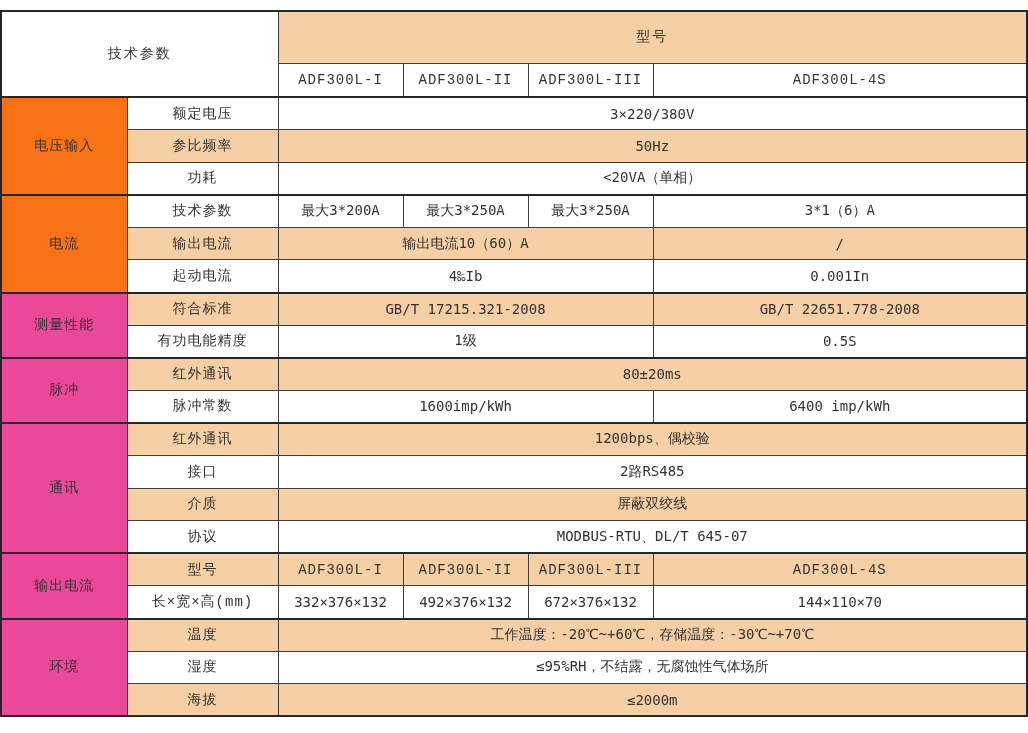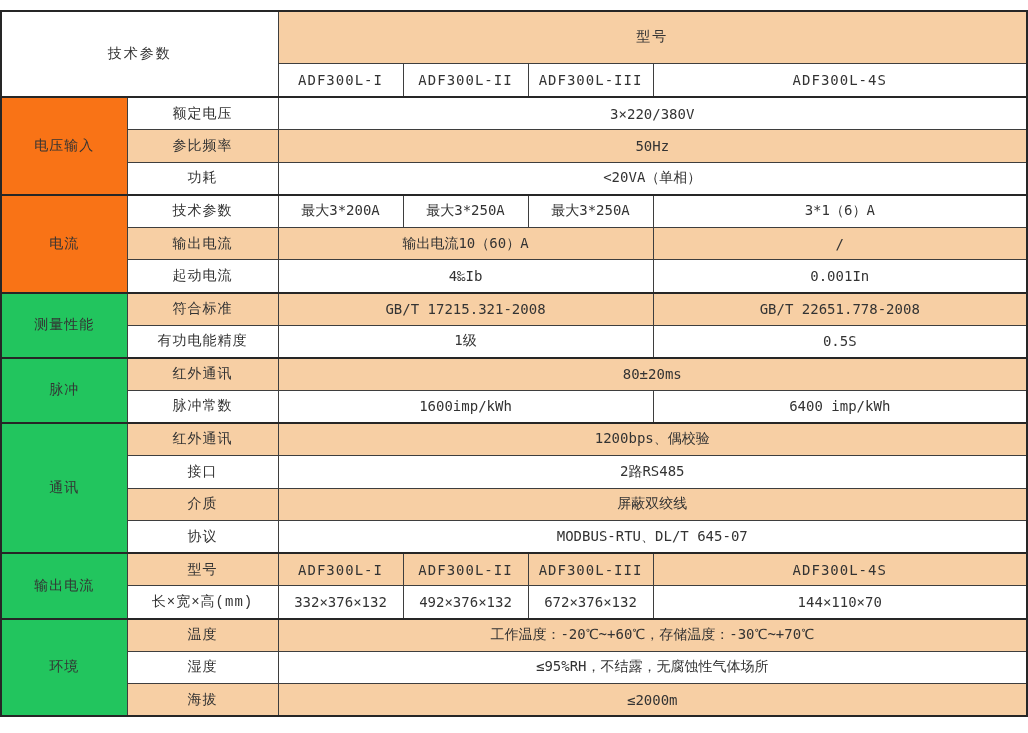--- a/index.html
+++ b/index.html
@@ -36,25 +36,25 @@
     color:var(--ink);
     font-size:14px;
     padding:2px 4px;
     overflow:hidden;
     white-space:nowrap;
   }
   tr.h1{height:52px;}
   tr.h2{height:34px;}
   tbody tr{height:32.6px;}
   td.hdr{font-size:15px;letter-spacing:2px;}
-  td.model{font-size:13px;letter-spacing:1px;}
+  td.model{font-size:13px;letter-spacing:1px;font-family:Liberation Mono, monospace;}
   td.cat{background:#f97316;letter-spacing:1px;}
   td.param{text-align:center;letter-spacing:1px;font-family:Liberation Mono, monospace;}
   tr.alt td{background:var(--stripe);}
-  tr.alt td.cat{background:#22c55e;}
+  tr.alt td.cat{background:#ec4899;}
   tr.sec td{border-top:2px solid var(--border-heavy);}
   td.val{font-size:14px;}
 </style>
 </head>
 <body>
 
 <div class="page">
 <table class="spec">
   <colgroup>
     <col style="width:126px">

